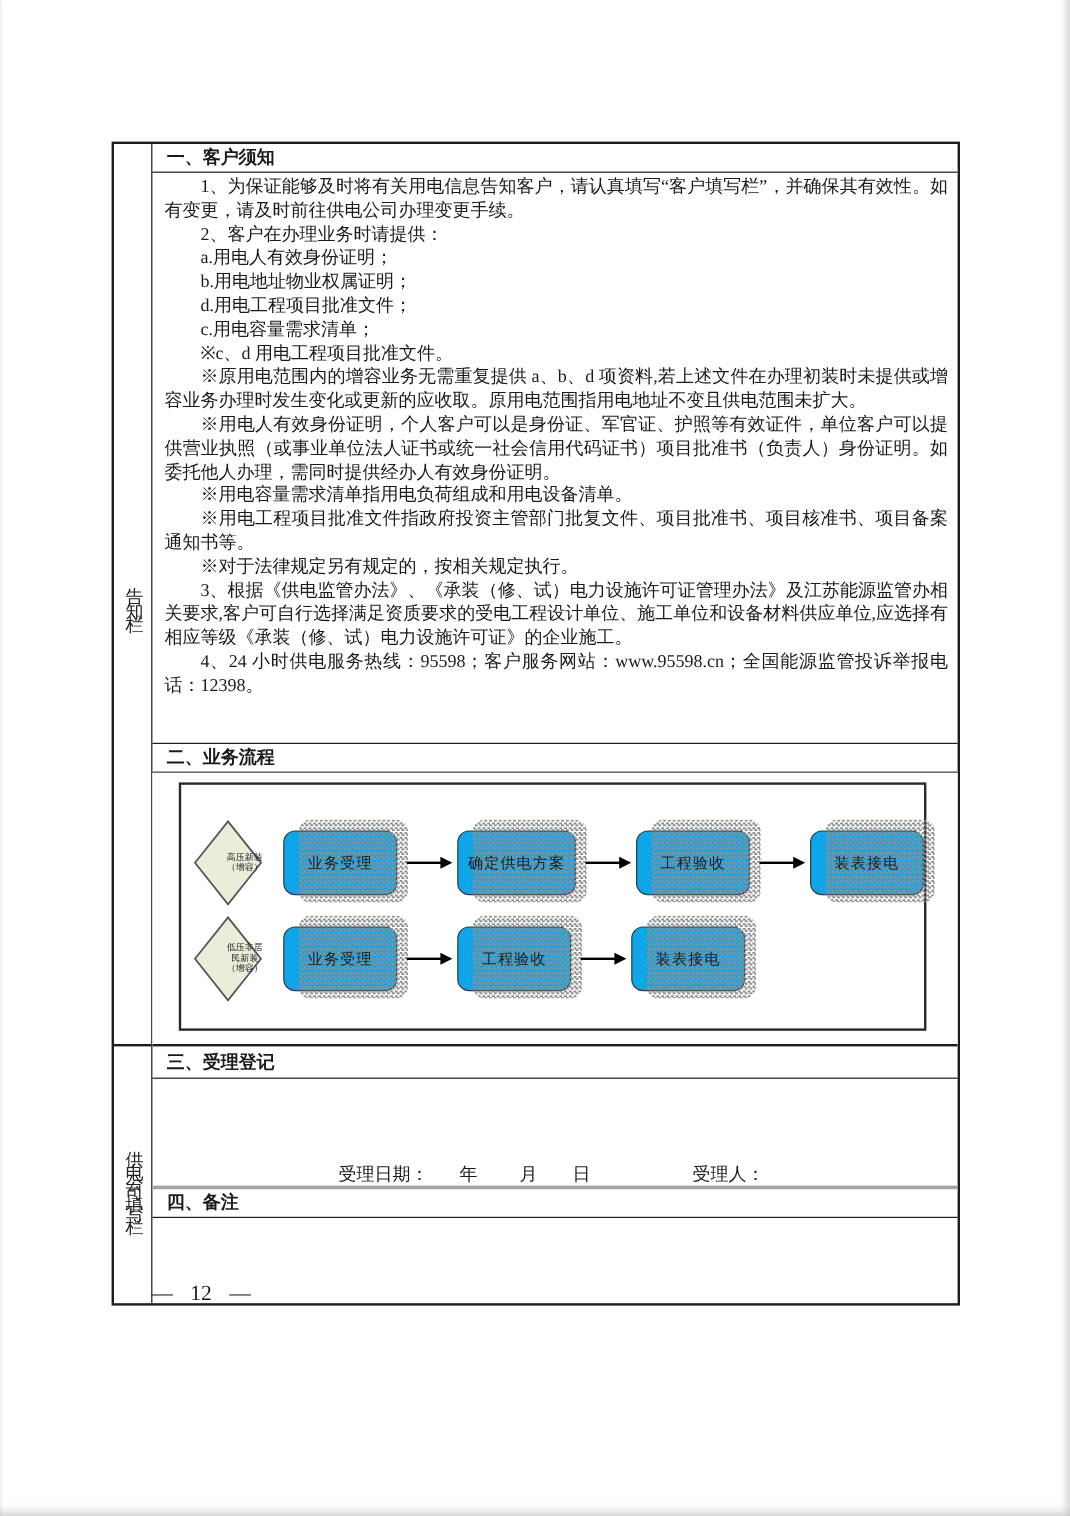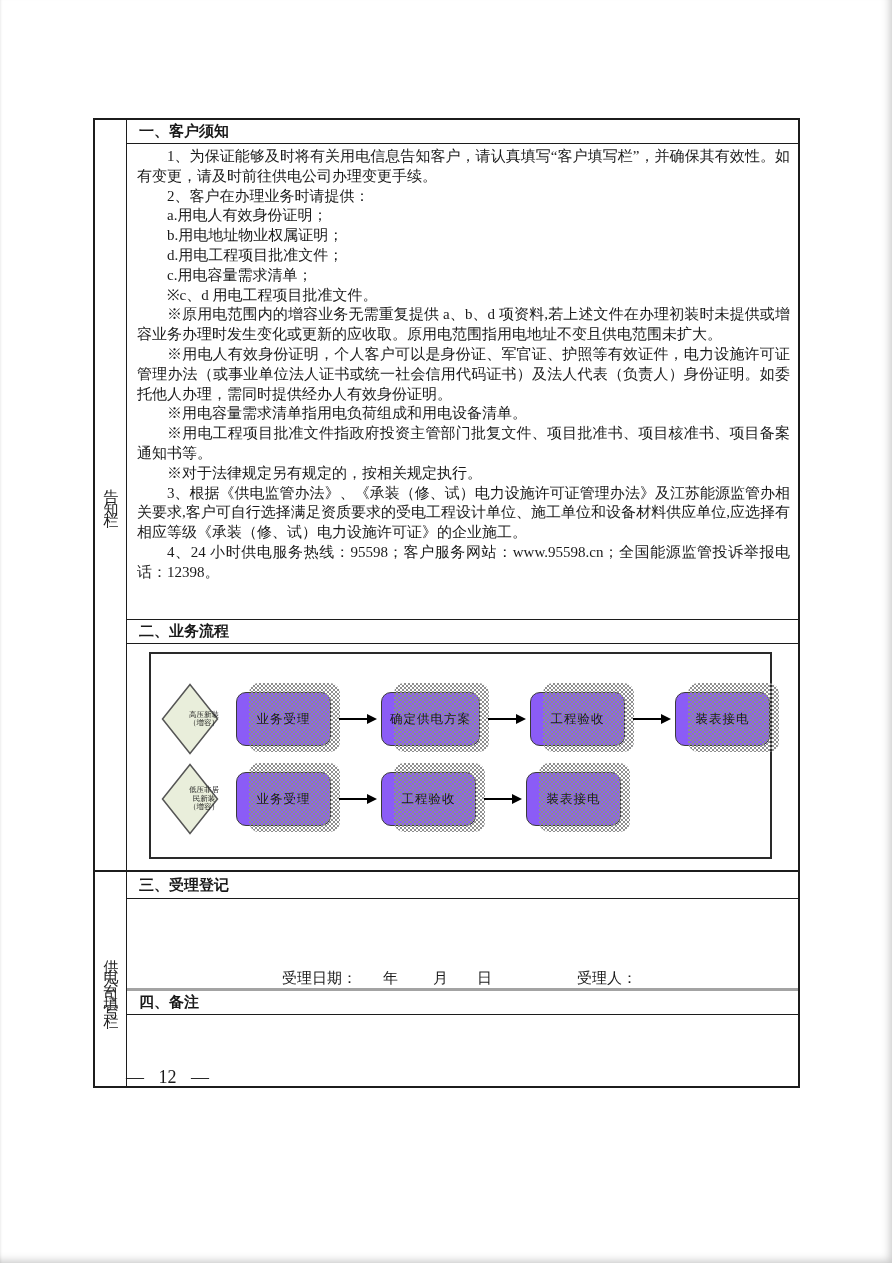--- a/index.html
+++ b/index.html
@@ -98,21 +98,21 @@
     font-size: 7.5px; line-height: 8.5px;
     text-align: center;
     color: #1a1a1a;
     z-index: 1;
   }
 
   .step-box {
     position: relative; z-index: 0;
     min-width: 95px; height: 54px;
     padding: 0 8px;
-    background: #8b5cf6;
+    background: #0ea5e9;
     border: 1.5px solid #3a3a3a;
     border-radius: 10px;
     display: flex; align-items: center; justify-content: center;
     font-size: 12.5px; letter-spacing: 1px;
     white-space: nowrap;
   }
   .step-box::before {
     content: "";
     position: absolute; z-index: -1;
     top: -10px; left: 12px; right: -10px; bottom: -7px;
@@ -180,21 +180,21 @@
 
       <div class="notice-cell">
         <p>1、为保证能够及时将有关用电信息告知客户，请认真填写“客户填写栏”，并确保其有效性。如有变更，请及时前往供电公司办理变更手续。</p>
         <p>2、客户在办理业务时请提供：</p>
         <p>a.用电人有效身份证明；</p>
         <p>b.用电地址物业权属证明；</p>
         <p>d.用电工程项目批准文件；</p>
         <p>c.用电容量需求清单；</p>
         <p>※c、d 用电工程项目批准文件。</p>
         <p>※原用电范围内的增容业务无需重复提供 a、b、d 项资料,若上述文件在办理初装时未提供或增容业务办理时发生变化或更新的应收取。原用电范围指用电地址不变且供电范围未扩大。</p>
-        <p>※用电人有效身份证明，个人客户可以是身份证、军官证、护照等有效证件，电力设施许可证管理办法（或事业单位法人证书或统一社会信用代码证书）及法人代表（负责人）身份证明。如委托他人办理，需同时提供经办人有效身份证明。</p>
+        <p>※用电人有效身份证明，个人客户可以是身份证、军官证、护照等有效证件，单位客户可以提供营业执照（或事业单位法人证书或统一社会信用代码证书）项目批准书（负责人）身份证明。如委托他人办理，需同时提供经办人有效身份证明。</p>
         <p>※用电容量需求清单指用电负荷组成和用电设备清单。</p>
         <p>※用电工程项目批准文件指政府投资主管部门批复文件、项目批准书、项目核准书、项目备案通知书等。</p>
         <p>※对于法律规定另有规定的，按相关规定执行。</p>
         <p>3、根据《供电监管办法》、《承装（修、试）电力设施许可证管理办法》及江苏能源监管办相关要求,客户可自行选择满足资质要求的受电工程设计单位、施工单位和设备材料供应单位,应选择有相应等级《承装（修、试）电力设施许可证》的企业施工。</p>
         <p>4、24 小时供电服务热线：95598；客户服务网站：www.95598.cn；全国能源监管投诉举报电话：12398。</p>
       </div>
 
       <div class="title-row t2">二、业务流程</div>
 
       <div class="flow-cell">

